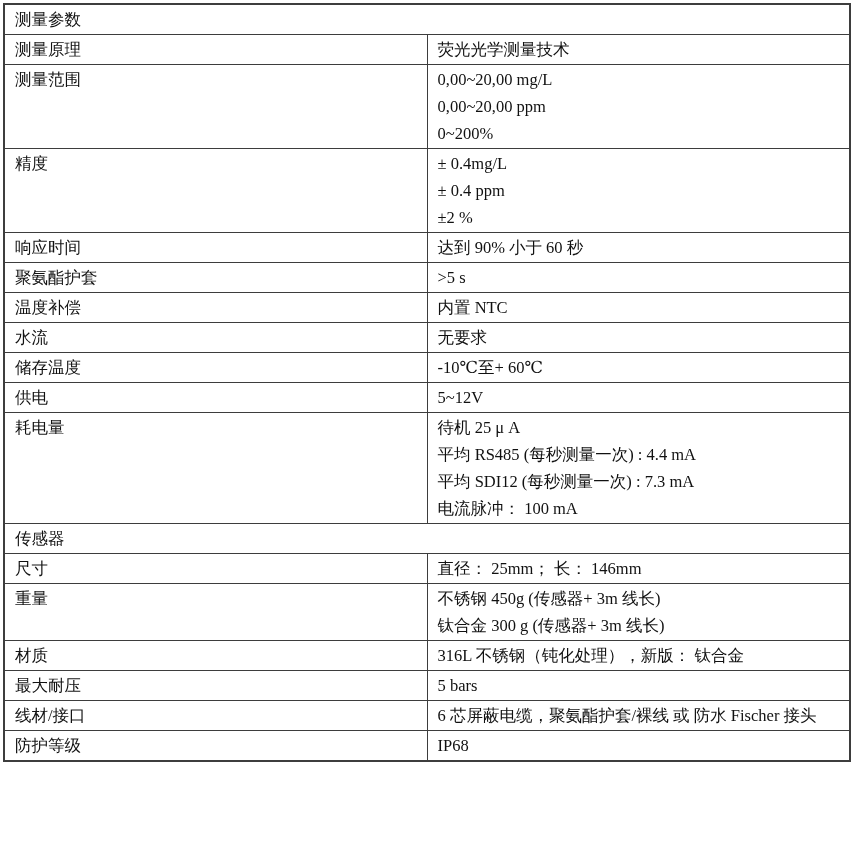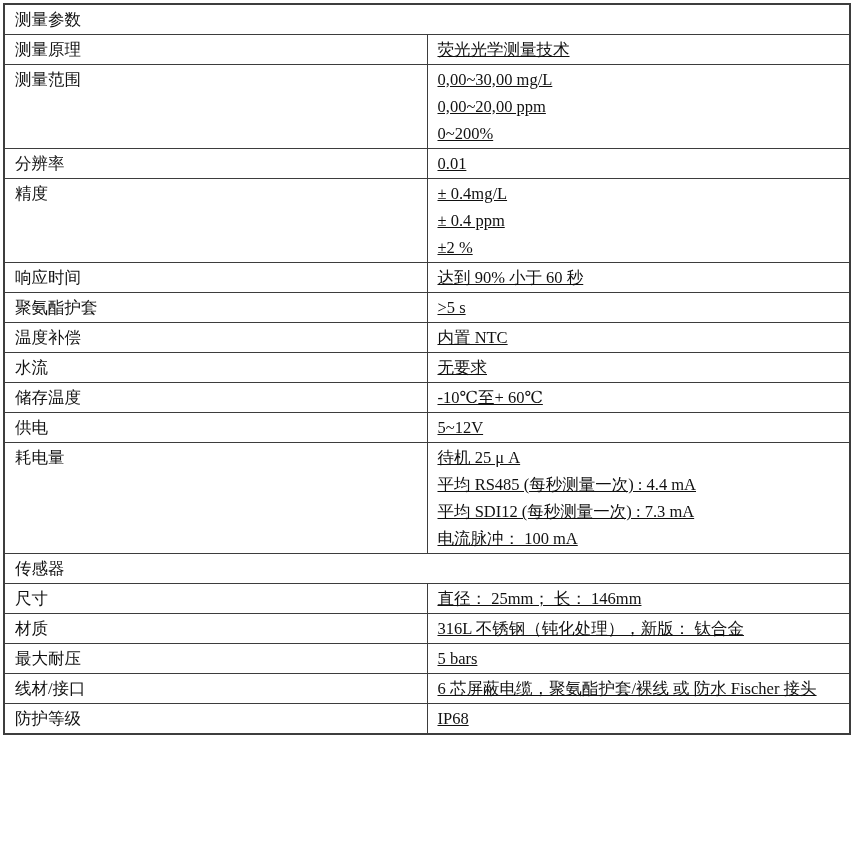--- a/index.html
+++ b/index.html
@@ -25,49 +25,43 @@
     border: 1px solid #3d3d3d;
     padding: 1px 8px 1px 10px;
     font-size: 16.5px;
     line-height: 27px;
     vertical-align: top;
     overflow: hidden;
     white-space: nowrap;
   }
   td.label-cell { width: 223px; }
   td.section-cell { font-size: 16.5px; }
-  .value-line { line-height: 27px; text-decoration: underline; }
+  .value-line { line-height: 27px; }
 </style>
 </head>
 <body>
 
 <div class="page">
   <table class="spec-table">
     <tbody id="spec-table-body">
         <tr>
           <td colspan="2" class="section-cell">测量参数</td>
         </tr>
         <tr>
           <td class="label-cell">测量原理</td>
           <td class="value-cell">
             <div class="value-line">荧光光学测量技术</div>
           </td>
         </tr>
         <tr>
           <td class="label-cell">测量范围</td>
           <td class="value-cell">
-            <div class="value-line">0,00~30,00 mg/L</div>
+            <div class="value-line">0,00~20,00 mg/L</div>
             <div class="value-line">0,00~20,00 ppm</div>
             <div class="value-line">0~200%</div>
-          </td>
-        </tr>
-        <tr>
-          <td class="label-cell">分辨率</td>
-          <td class="value-cell">
-            <div class="value-line">0.01</div>
           </td>
         </tr>
         <tr>
           <td class="label-cell">精度</td>
           <td class="value-cell">
             <div class="value-line">±  0.4mg/L</div>
             <div class="value-line">±  0.4 ppm</div>
             <div class="value-line">±2 %</div>
           </td>
         </tr>
@@ -119,20 +113,27 @@
         <tr>
           <td colspan="2" class="section-cell">传感器</td>
         </tr>
         <tr>
           <td class="label-cell">尺寸</td>
           <td class="value-cell">
             <div class="value-line">直径： 25mm； 长： 146mm</div>
           </td>
         </tr>
         <tr>
+          <td class="label-cell">重量</td>
+          <td class="value-cell">
+            <div class="value-line">不锈钢 450g (传感器+ 3m 线长)</div>
+            <div class="value-line">钛合金 300 g (传感器+ 3m 线长)</div>
+          </td>
+        </tr>
+        <tr>
           <td class="label-cell">材质</td>
           <td class="value-cell">
             <div class="value-line">316L 不锈钢（钝化处理），新版： 钛合金</div>
           </td>
         </tr>
         <tr>
           <td class="label-cell">最大耐压</td>
           <td class="value-cell">
             <div class="value-line">5 bars</div>
           </td>

